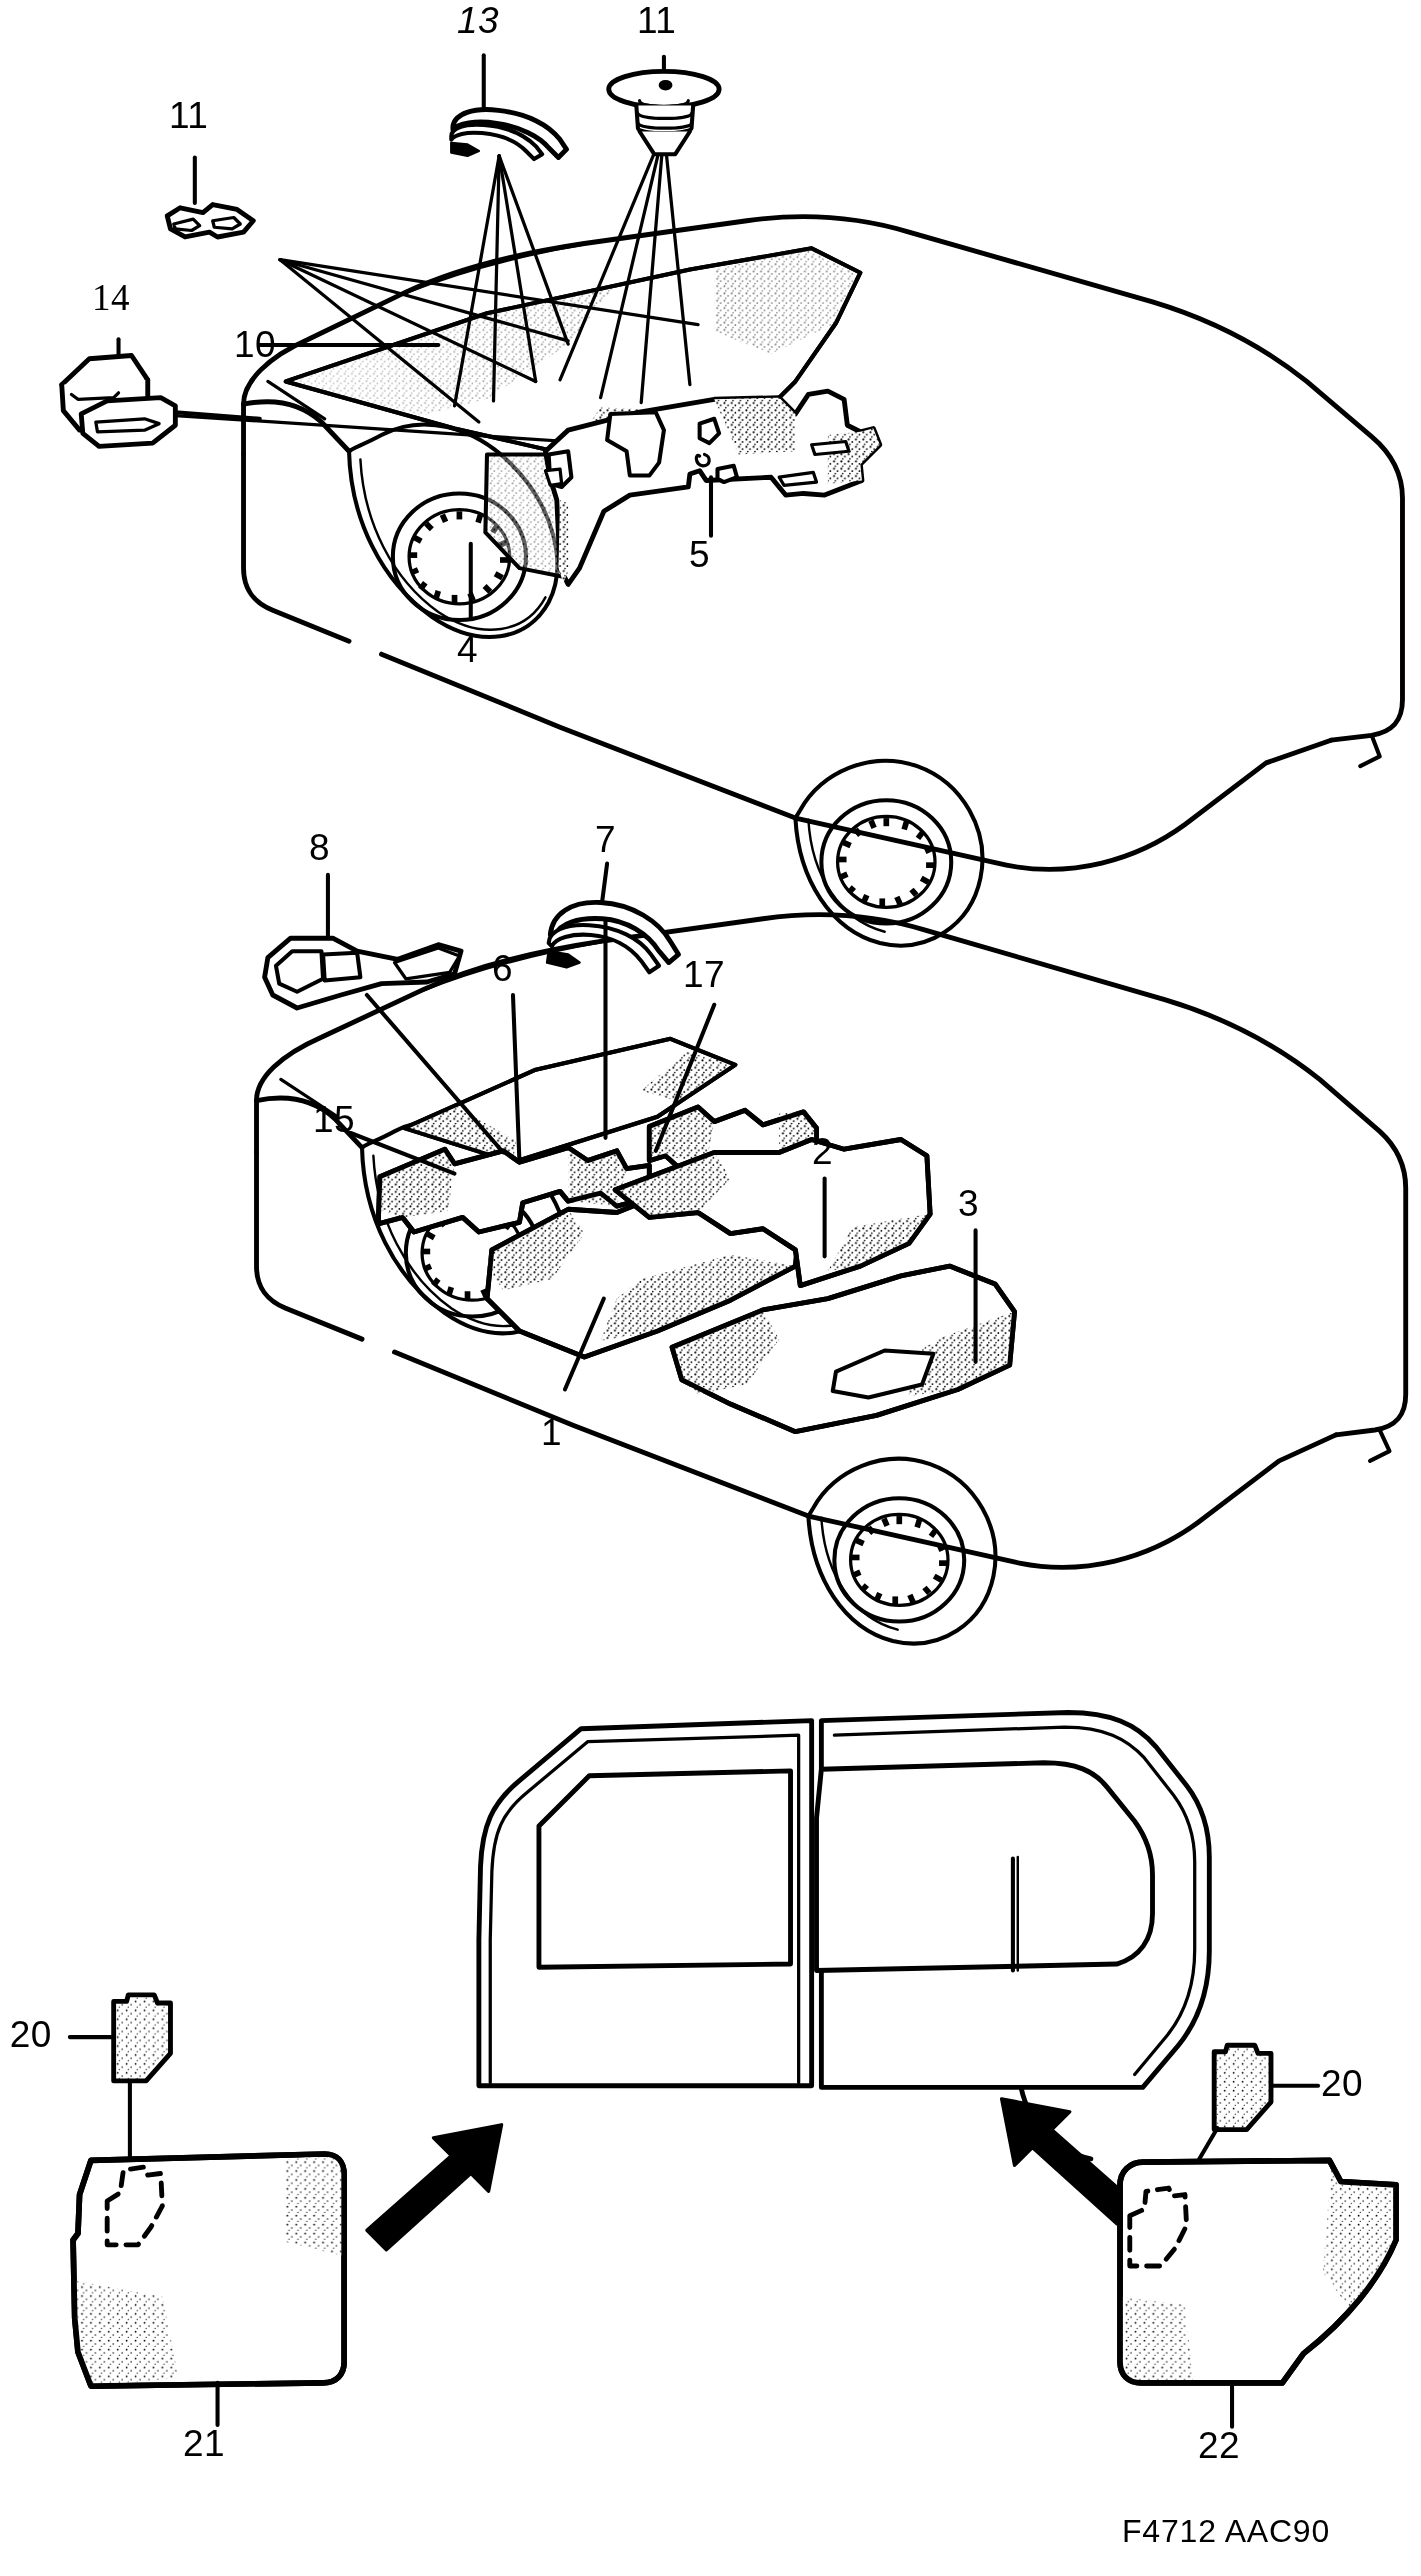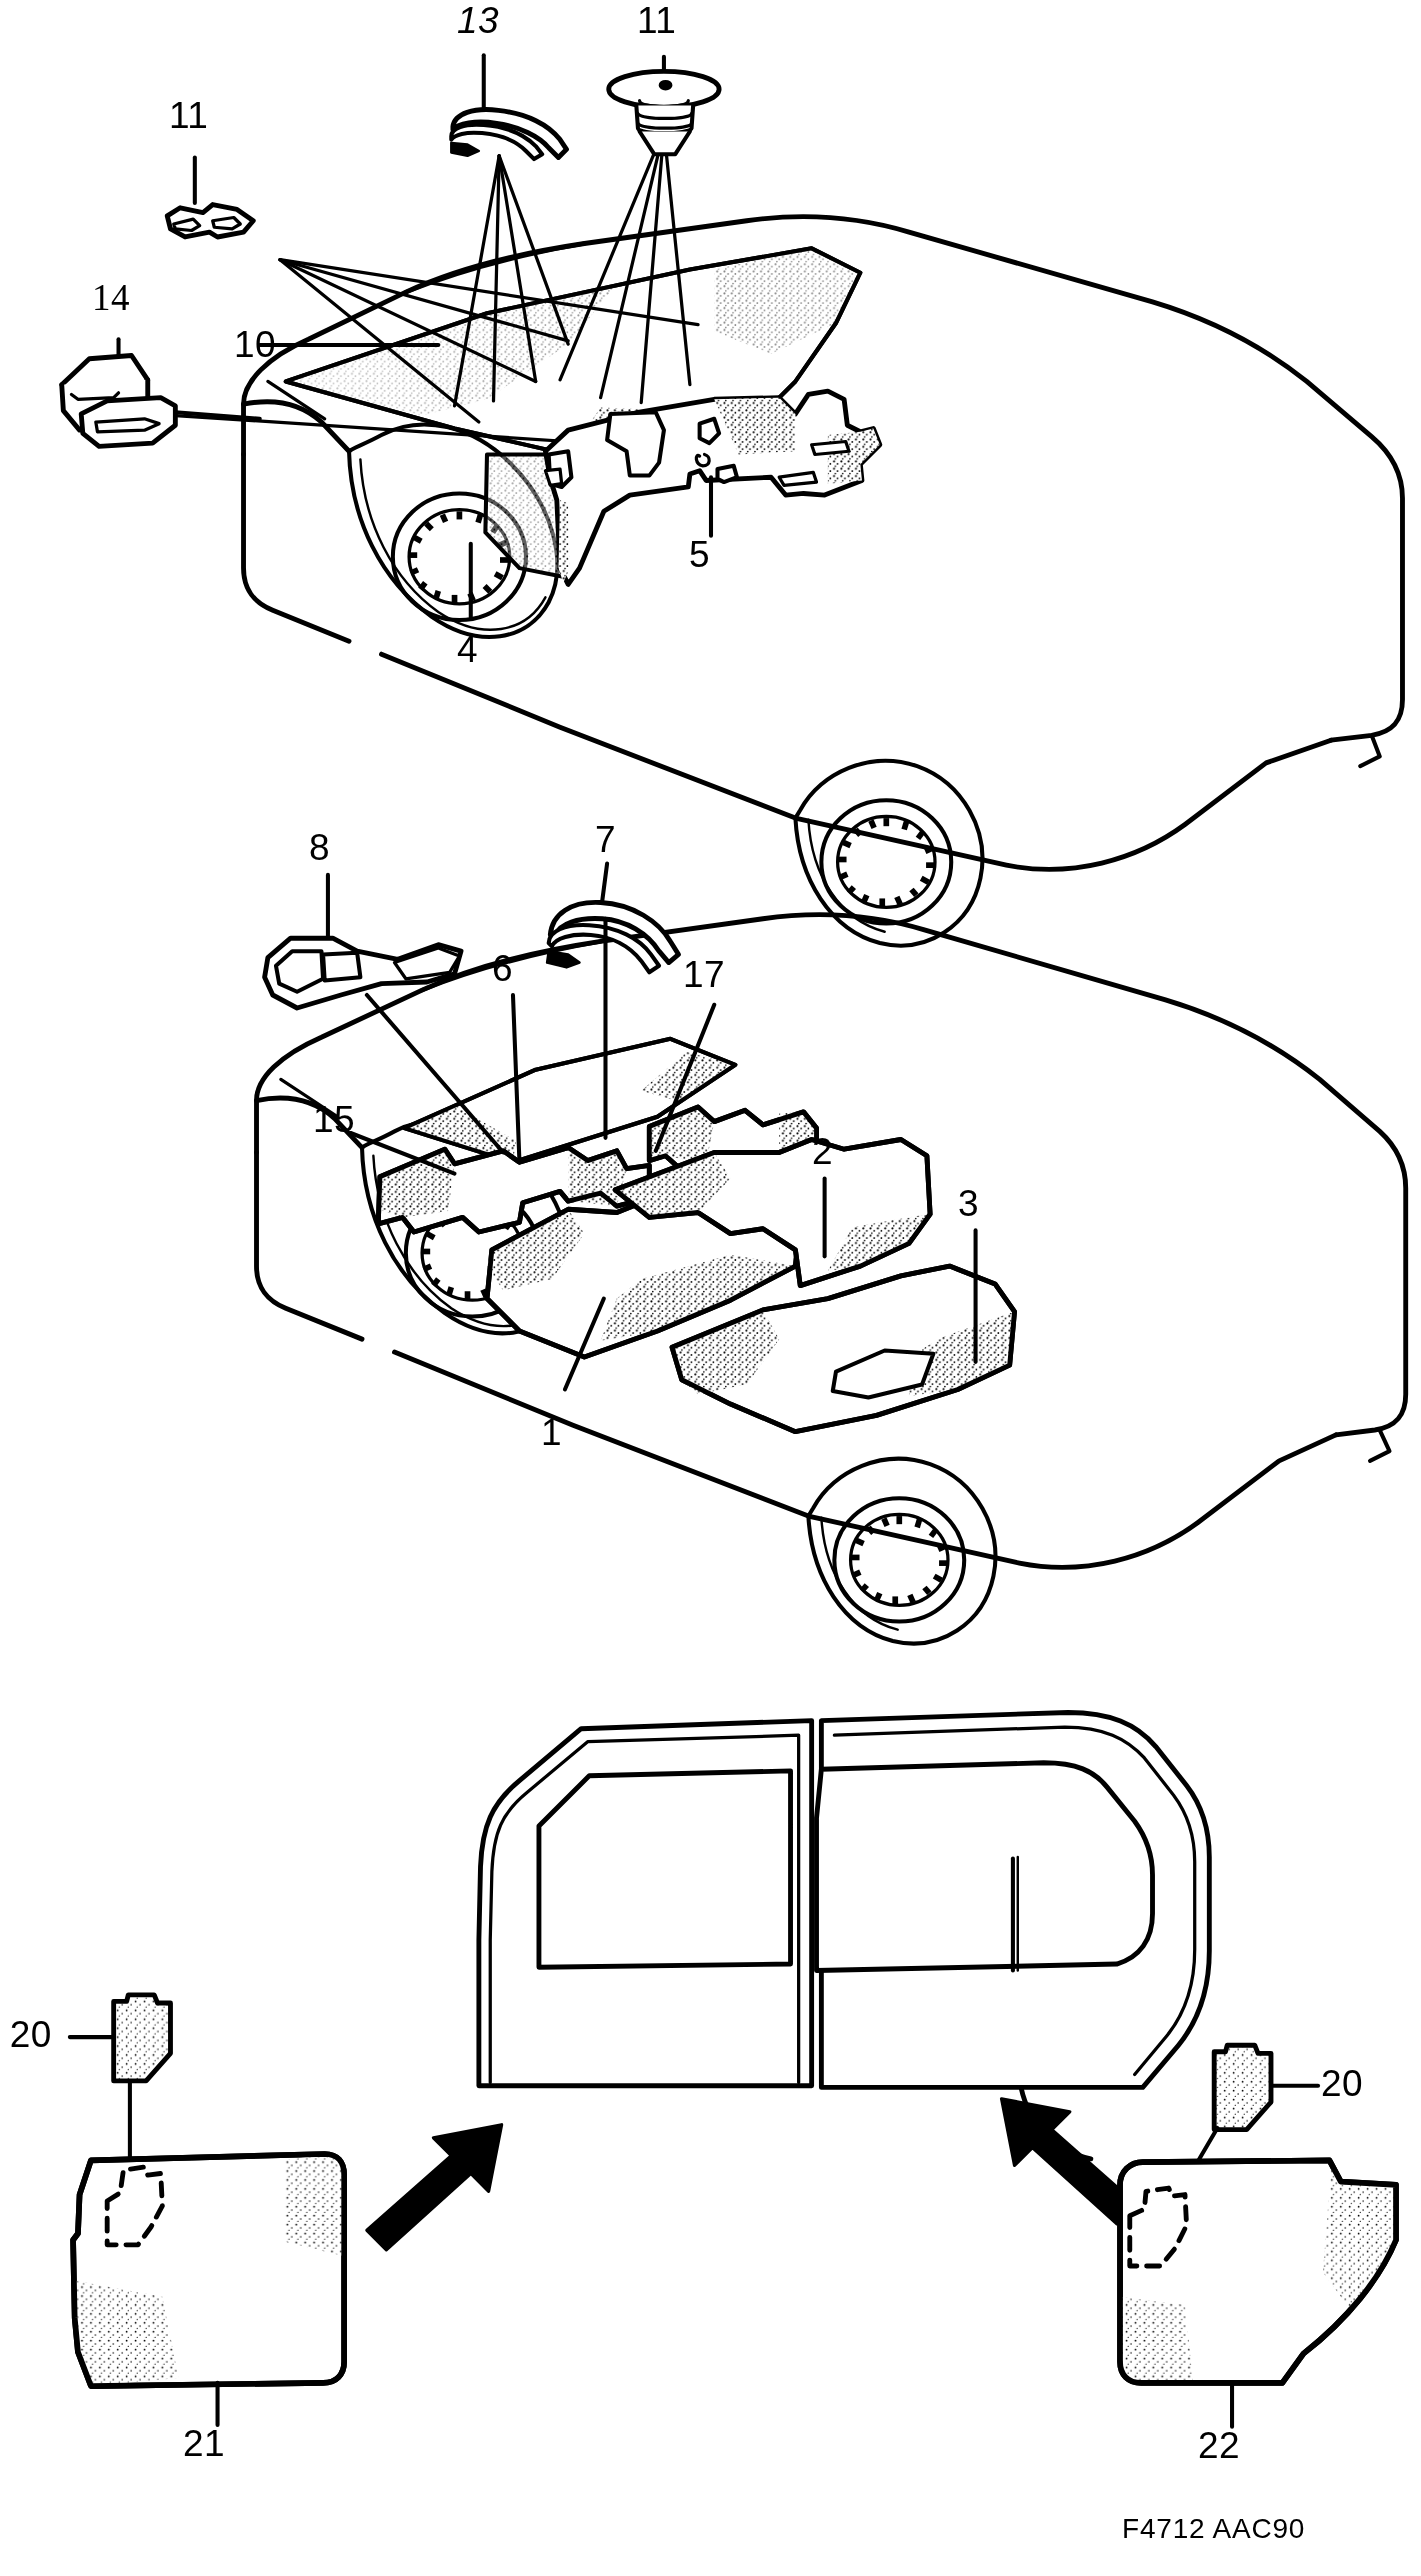--- a/index.html
+++ b/index.html
@@ -12,21 +12,21 @@
     font-size:37px;
     font-weight:400;
     color:#000;
     line-height:1;
     white-space:nowrap;
     letter-spacing:0.4px;
   }
   .footer-code{
     position:absolute;
     font-family:"Liberation Sans",sans-serif;
-    font-size:28px;
+    font-size:32px;
     color:#000;
     white-space:nowrap;
     letter-spacing:0.8px;
   }
 </style>
 </head>
 <body>
 
 <div id="sheet">
 

